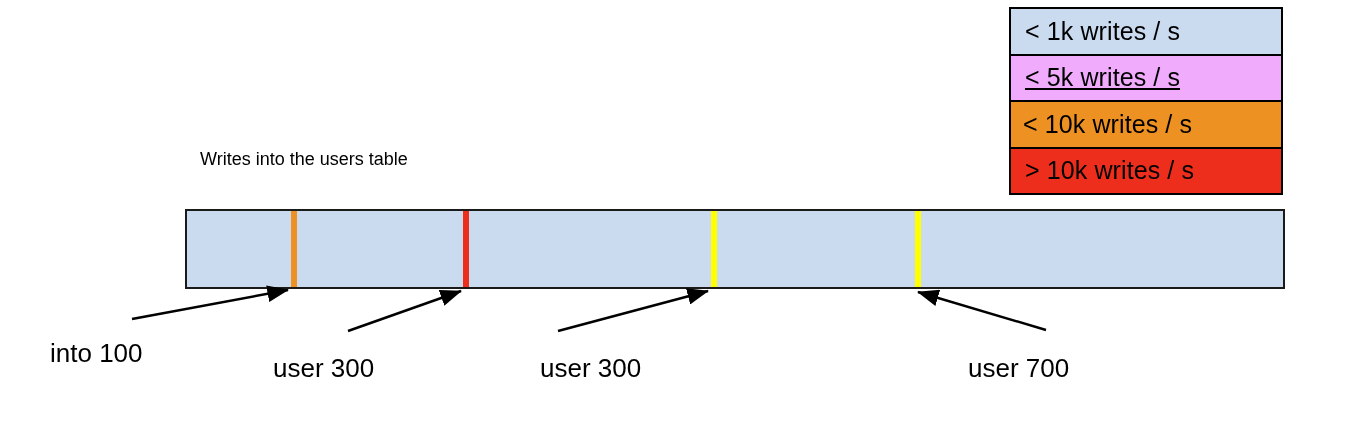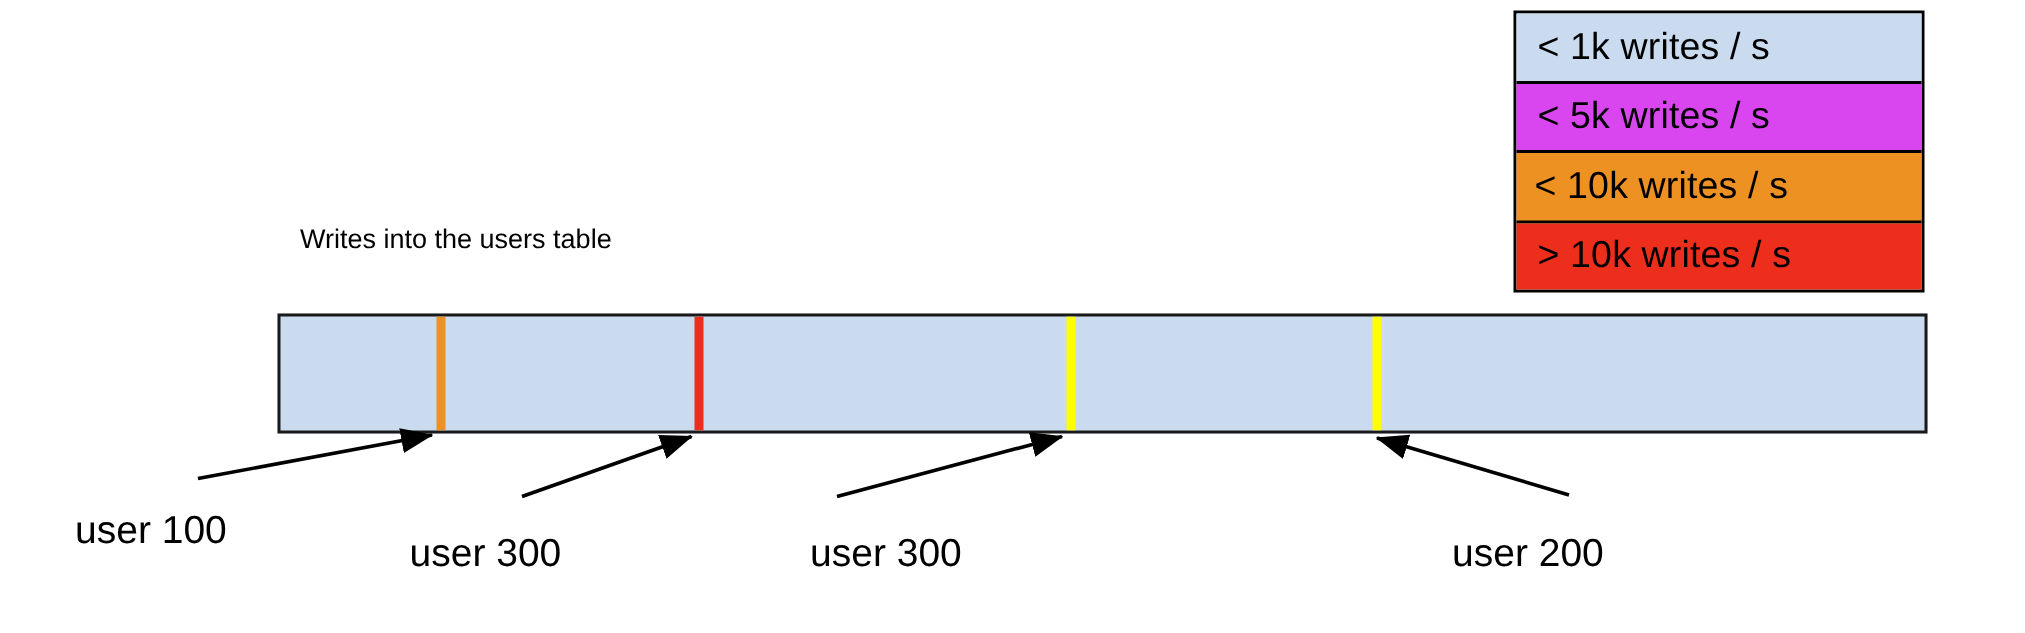--- a/index.html
+++ b/index.html
@@ -90,21 +90,21 @@
 </style>
 </head>
 <body>
 
 <div id="chart-title">Writes into the users table</div>
 
 <div id="legend">
   <div class="legend-row" style="background: rgb(203, 219, 239);">
     <span class="legend-label">&lt; 1k writes / s</span>
   </div>
-  <div class="legend-row" style="background: #d946ef;">
+  <div class="legend-row" style="background: #f0abfc; text-decoration: underline;">
     <span class="legend-label">&lt; 5k writes / s</span>
   </div>
   <div class="legend-row" style="background: rgb(237, 145, 34); padding-left: 12px;">
     <span class="legend-label">&lt; 10k writes / s</span>
   </div>
   <div class="legend-row" style="background: rgb(238, 46, 28);">
     <span class="legend-label">&gt; 10k writes / s</span>
   </div>
 </div>
 
@@ -120,16 +120,16 @@
     <marker id="arrowhead" markerWidth="9" markerHeight="7" refX="8.6" refY="3.5" orient="auto" markerUnits="strokeWidth">
       <polygon points="0 0, 9 3.5, 0 7" fill="#000000"></polygon>
     </marker>
   </defs>
   <line stroke="#000000" stroke-width="2.4" marker-end="url(#arrowhead)" x1="132" y1="319" x2="288" y2="290"></line>
   <line stroke="#000000" stroke-width="2.4" marker-end="url(#arrowhead)" x1="348" y1="331" x2="461" y2="291"></line>
   <line stroke="#000000" stroke-width="2.4" marker-end="url(#arrowhead)" x1="558" y1="331" x2="708" y2="291"></line>
   <line stroke="#000000" stroke-width="2.4" marker-end="url(#arrowhead)" x1="1046" y1="330" x2="918" y2="292"></line>
 </svg>
 
-<div class="tick-label" style="left: 50px; top: 340px;">user 100</div>
+<div class="tick-label" style="left: 50px; top: 340px;">into 100</div>
 <div class="tick-label" style="left: 273px; top: 355px;">user 300</div>
 <div class="tick-label" style="left: 495px; top: 355px; margin-left: 45px;">user 300</div>
-<div class="tick-label" style="left: 968px; top: 355px;">user 200</div>
+<div class="tick-label" style="left: 968px; top: 355px;">user 700</div>
 
 </body></html>

